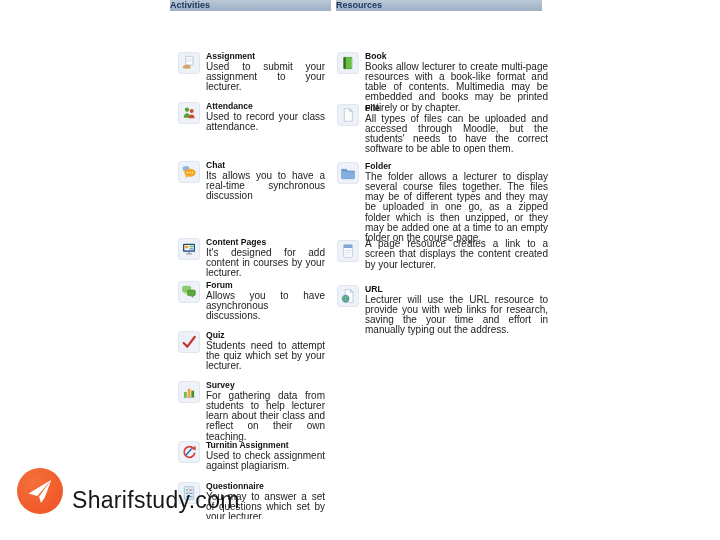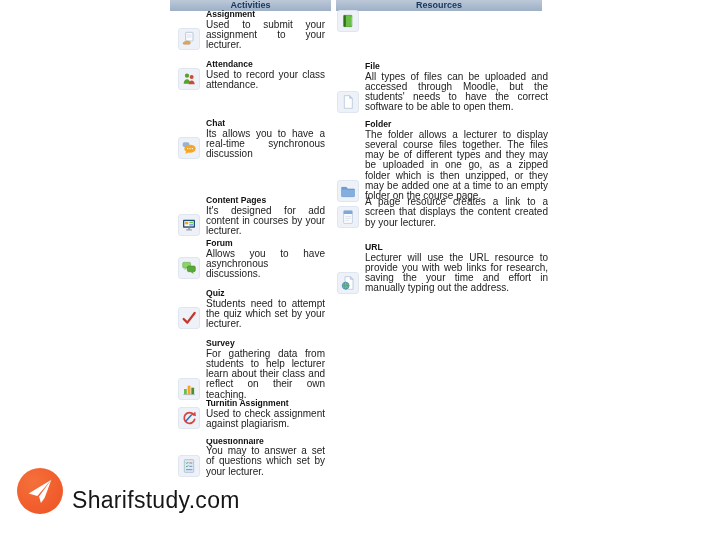--- a/index.html
+++ b/index.html
@@ -3,25 +3,25 @@
 <meta charset="utf-8">
 <style>
   html,body{margin:0;padding:0;}
   body{
     width:720px;height:540px;position:relative;background:#ffffff;
     font-family:"Liberation Sans", sans-serif;color:#1a1a1a;overflow:hidden;
   }
   .hdr{
     position:absolute;top:0;height:11px;
     background:linear-gradient(#bcc8d7,#9db0c6);
-    color:#17365d;font-size:9px;font-weight:bold;line-height:11px;text-align:center;
+    color:#17365d;font-size:9px;font-weight:bold;line-height:11px;text-align:left;
   }
   .hdr-left{left:170px;width:161px;}
   .hdr-right{left:336px;width:206px;}
-  .item{position:absolute;display:flex;align-items:flex-end;}
+  .item{position:absolute;display:flex;align-items:flex-start;margin-top:42px;}
   .item .ibox{
     flex:0 0 22px;width:22px;height:22px;margin-right:6px;margin-top:1px;
     background:#eef2f8;border:1px solid #dfe6ef;border-radius:3px;
     display:flex;align-items:center;justify-content:center;box-sizing:border-box;
   }
   .item .ibox svg{width:16px;height:16px;display:block;}
   .itxt{flex:1;}
   .ititle{font-size:8.6px;font-weight:bold;line-height:10.5px;color:#111;}
   .idesc{font-size:10px;line-height:10.3px;color:#222;text-align:justify;}
   .left-item{left:178px;width:147px;}
@@ -183,20 +183,24 @@
 </div>
 
 <div class="item right-item" style="top:9px">
   <span class="ibox">
     <svg viewBox="0 0 24 24">
         <rect x="5.5" y="3.5" width="12.5" height="17" rx="1" fill="#67c045" stroke="#3e8422" stroke-width="0.8"></rect>
         <rect x="5.5" y="3.5" width="3.2" height="17" fill="#2f6e1b"></rect>
         <line x1="18" y1="5.5" x2="18" y2="19" stroke="#e8f5e0" stroke-width="1"></line>
       </svg>
   </span>
+  <div class="itxt">
+    <div class="ititle">Book</div>
+    <div class="idesc">Books allow lecturer to create multi-page resources with a book-like format and table of contents. Multimedia may be embedded and books may be printed entirely or by chapter.</div>
+  </div>
 </div>
 
 <div class="item right-item" style="top:61px">
   <span class="ibox">
     <svg viewBox="0 0 24 24">
         <path d="M6.5 2.5h8l4 4v15h-12z" fill="#fdfdfd" stroke="#a8bdd4"></path>
         <path d="M14.5 2.5v4h4z" fill="#d7e3f0" stroke="#a8bdd4"></path>
       </svg>
   </span>
   <div class="itxt">

